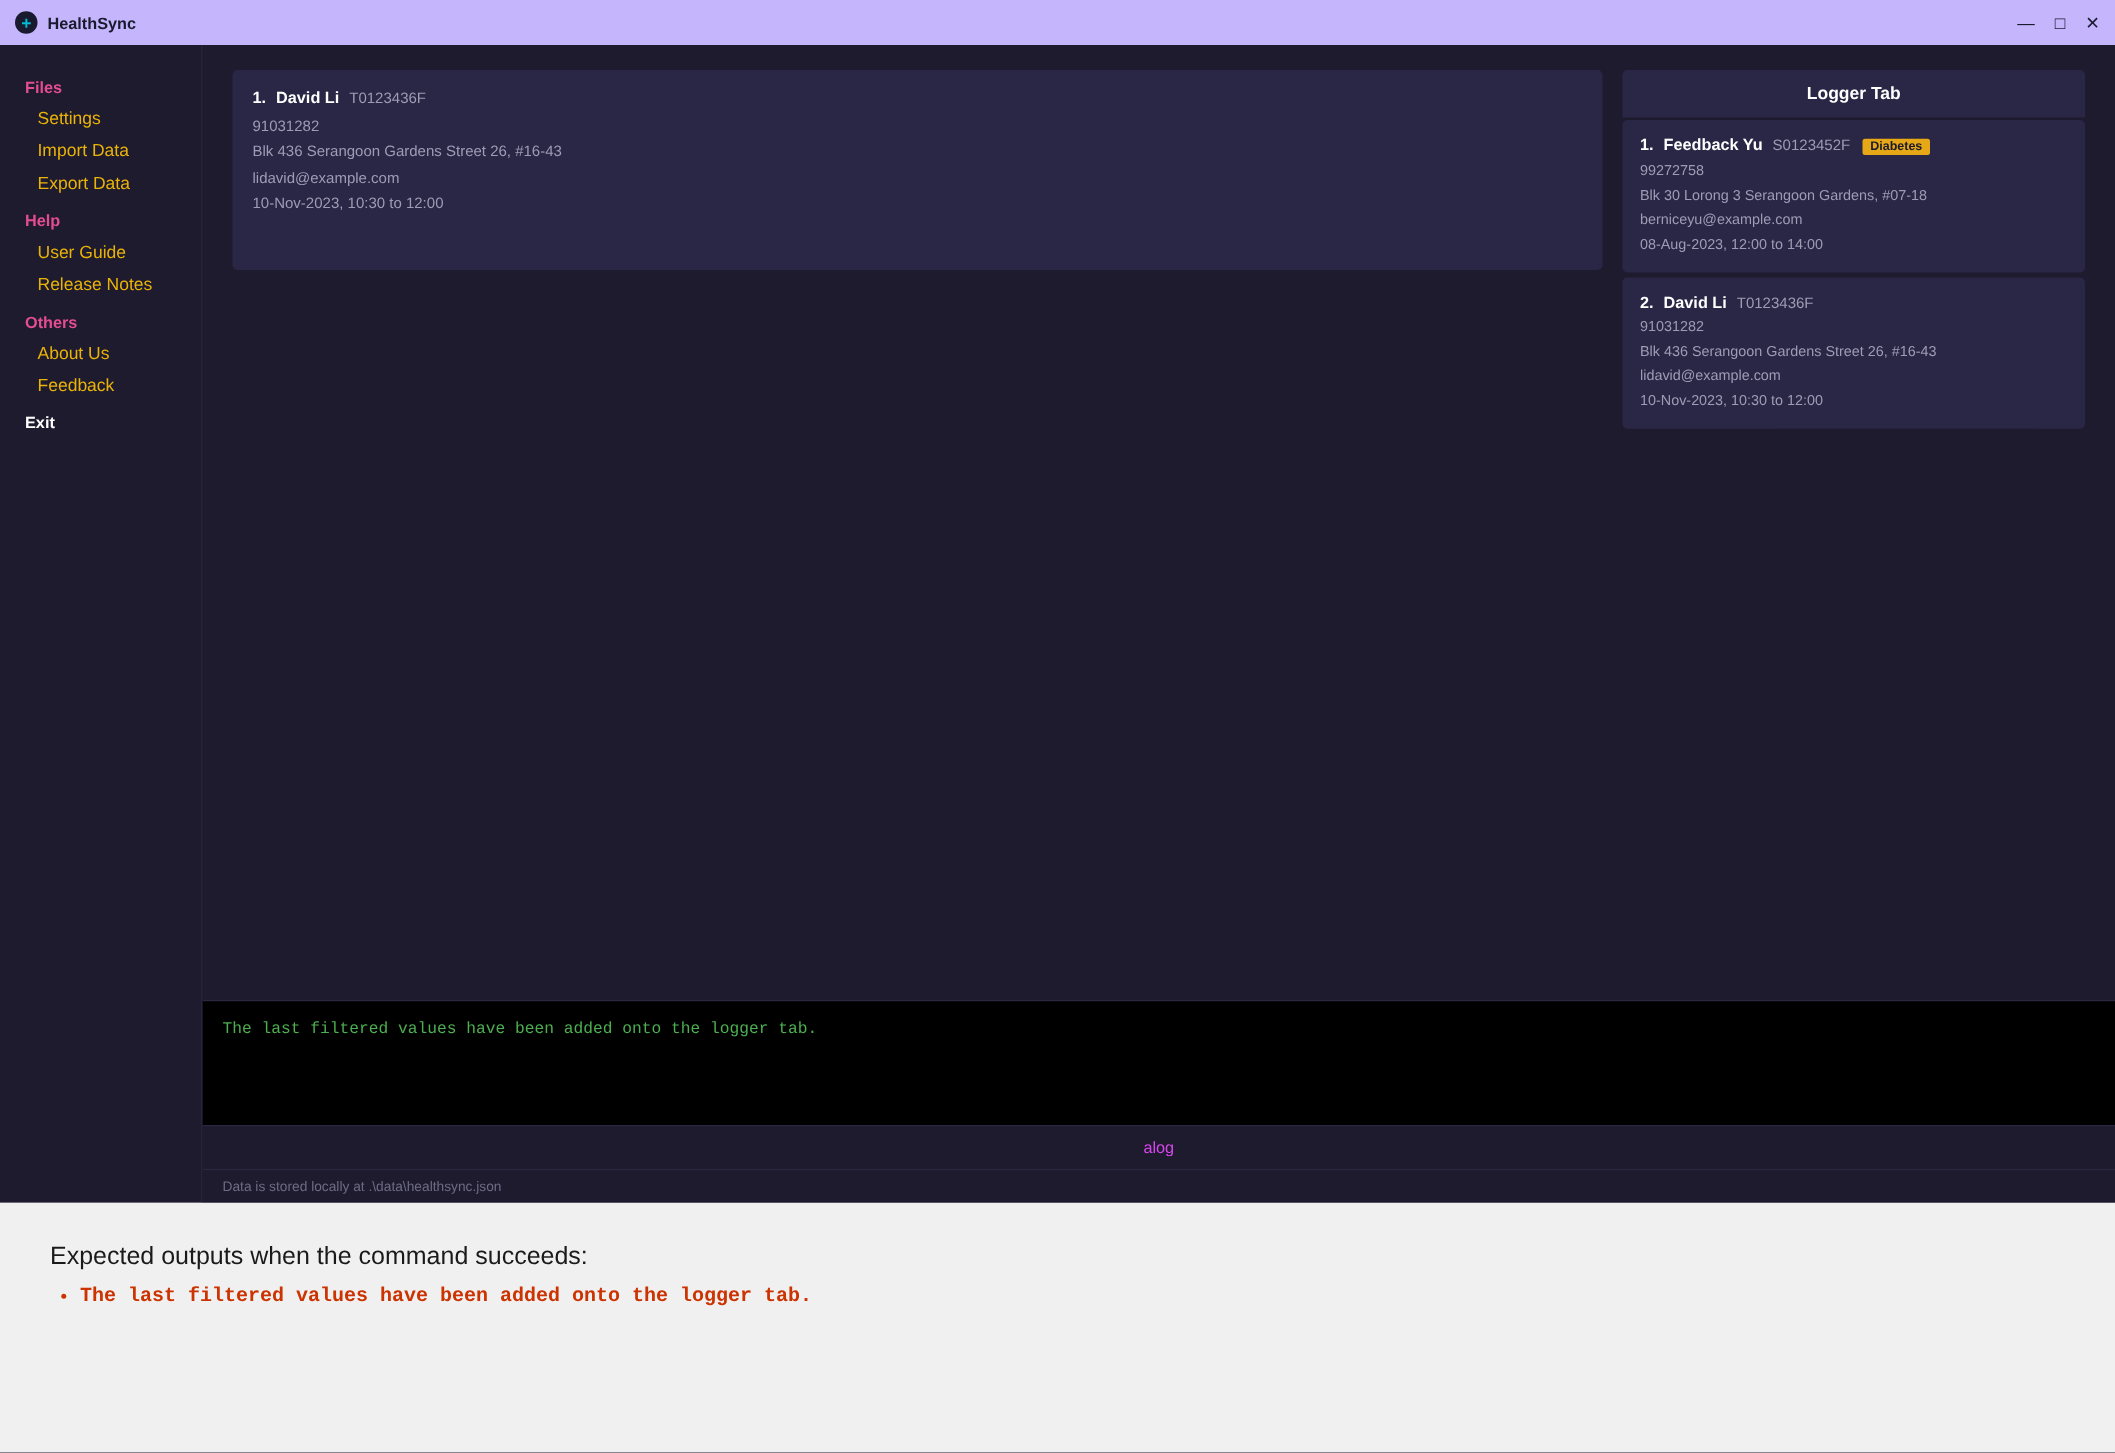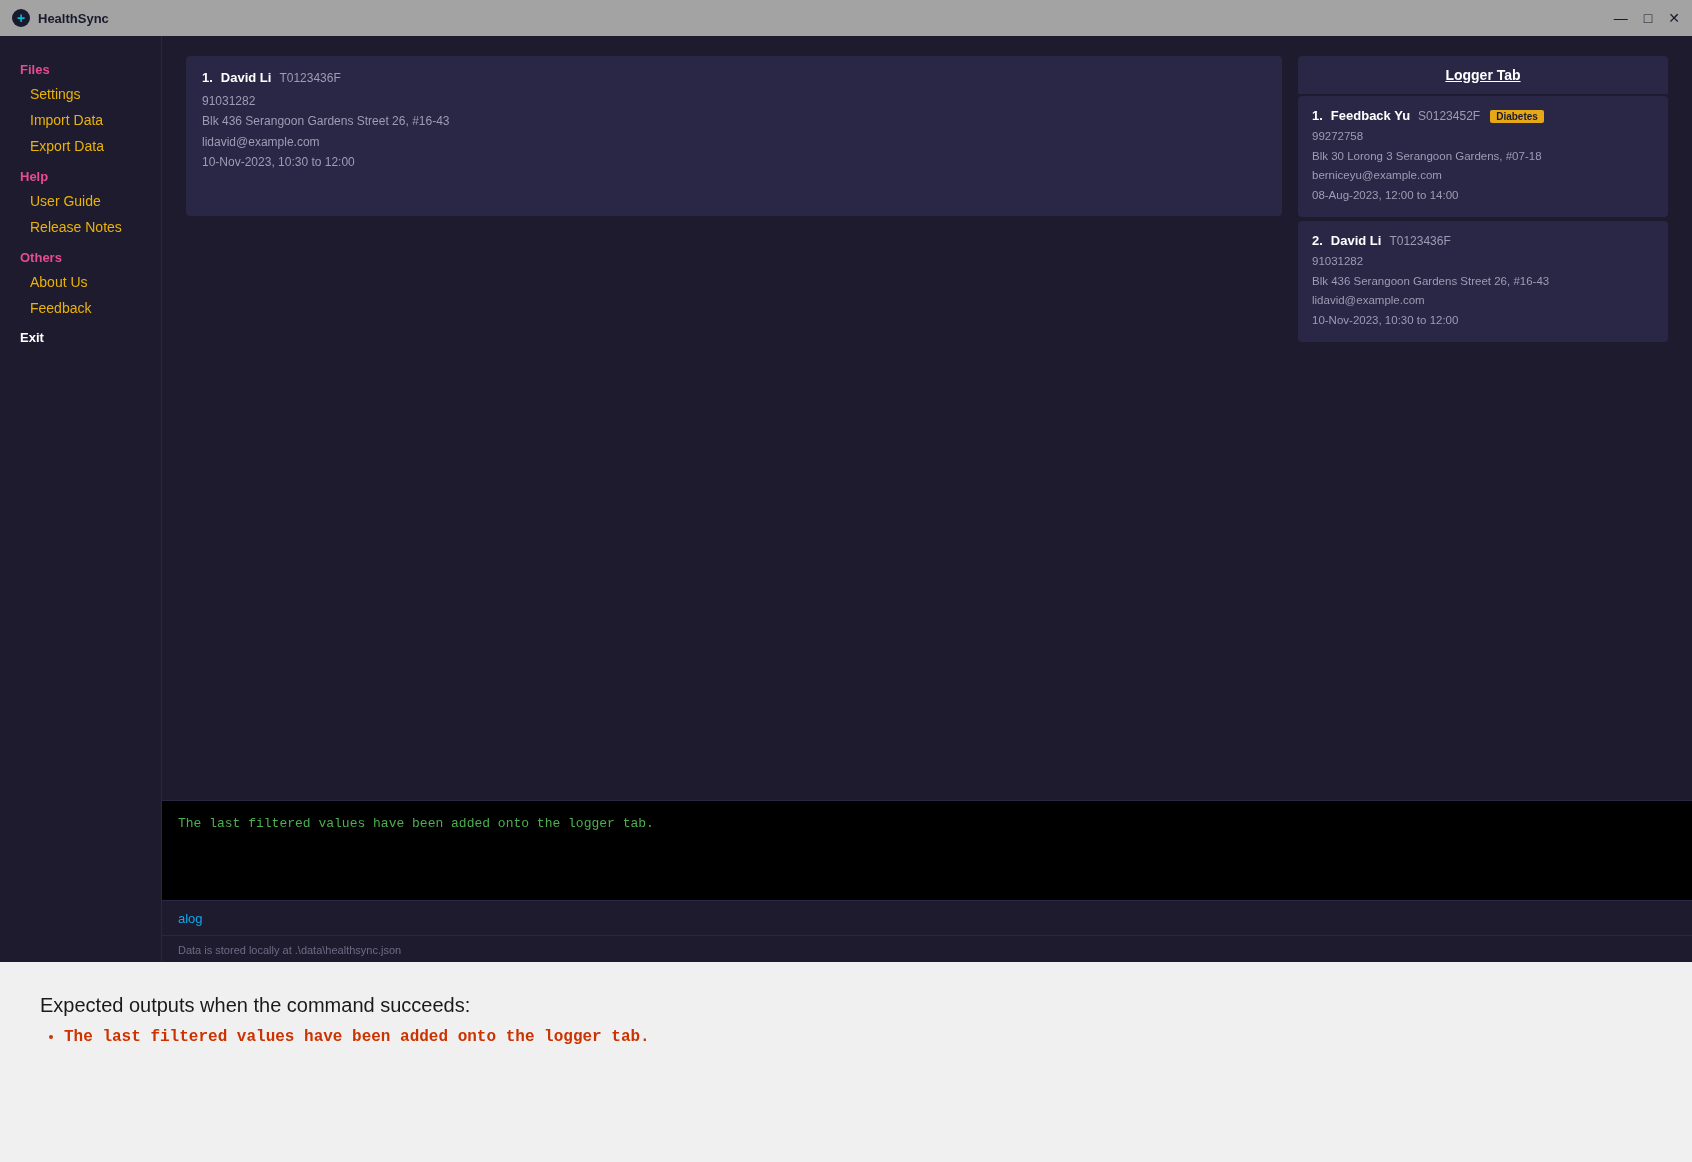--- a/index.html
+++ b/index.html
@@ -5,21 +5,21 @@
     * { margin: 0; padding: 0; box-sizing: border-box; }
     body {
       font-family: 'Segoe UI', Tahoma, Geneva, Verdana, sans-serif;
       background: #f0f0f0;
       width: 1692px;
       min-height: 1162px;
     }
 
     
     .titlebar {
-      background: #a3a3a3;
+      background: #c4b5fd;
       height: 36px;
       display: flex;
       align-items: center;
       justify-content: space-between;
       padding: 0 12px;
     }
     .titlebar-left {
       display: flex;
       align-items: center;
       gap: 8px;
@@ -159,21 +159,20 @@
       background: #2a2645;
       border-radius: 4px 4px 0 0;
       padding: 10px 16px;
       text-align: center;
       margin-bottom: 2px;
     }
     .logger-tab-title {
       color: #ffffff;
       font-size: 14px;
       font-weight: 600;
-      text-decoration: underline;
     }
 
     .logger-entry {
       background: #2a2645;
       border-radius: 4px;
       padding: 12px 14px;
       margin-bottom: 4px;
     }
     .logger-entry-header {
       display: flex;
@@ -214,23 +213,24 @@
     .input-bar {
       background: #1e1b2e;
       border-top: 1px solid #2a2740;
       padding: 8px 16px;
       margin: 0 -24px;
     }
     .input-field {
       background: transparent;
       border: none;
       outline: none;
-      color: #0ea5e9;
+      color: #d946ef;
       font-size: 13px;
       width: 100%;
+      text-align: center;
     }
 
     
     .status-bar {
       background: #1e1b2e;
       border-top: 1px solid #2a2740;
       padding: 4px 16px;
       margin: 0 -24px;
     }
     .status-text {

